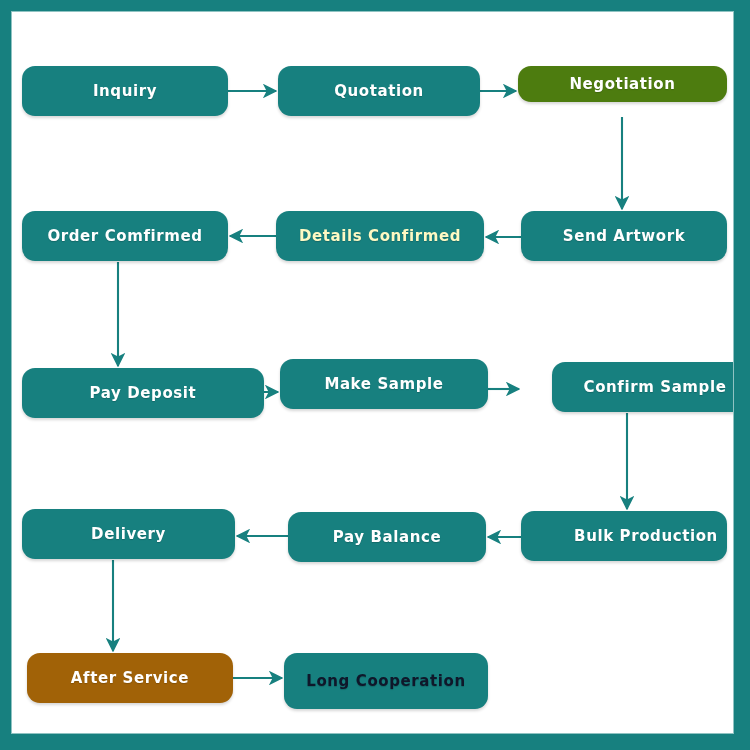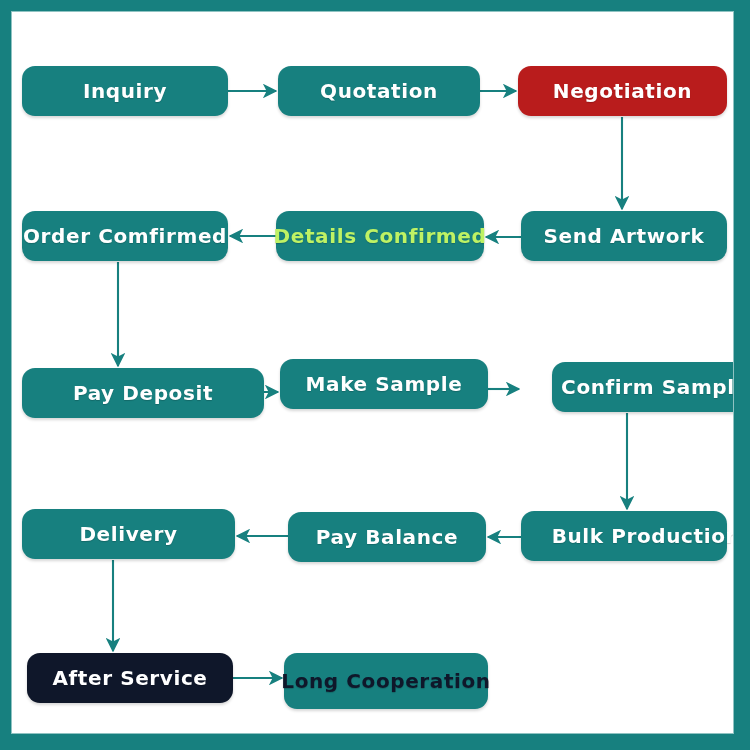--- a/index.html
+++ b/index.html
@@ -50,21 +50,21 @@
     position: absolute;
     box-sizing: border-box;
     background: #17807f;
     border-radius: 13px;
     color: #ffffff;
     display: flex;
     align-items: center;
     justify-content: center;
     text-align: center;
     font-weight: bold;
-    font-size: 20px;
+    font-size: 15px;
     letter-spacing: 0.6px;
     line-height: 1;
     text-shadow: 0 1px 1px rgba(0,0,0,0.18);
     box-shadow: 0 2px 3px rgba(0,0,0,0.16);
     -webkit-font-smoothing: antialiased;
   }
   .node-label {
     display: block;
     padding: 0 6px;
     white-space: nowrap;
@@ -108,27 +108,27 @@
         </g>
     </svg>
 
     <div id="node-layer">
         <div class="node" style="left: 22px; top: 66px; width: 206px; height: 50px; background: rgb(23, 128, 127); color: rgb(255, 255, 255);">
           <span class="node-label">Inquiry</span>
         </div>
         <div class="node" style="left: 278px; top: 66px; width: 202px; height: 50px; background: rgb(23, 128, 127); color: rgb(255, 255, 255);">
           <span class="node-label">Quotation</span>
         </div>
-        <div class="node" style="left: 518px; top: 66px; width: 209px; height: 50px; background: #b91c1c; color: rgb(255, 255, 255);">
+        <div class="node" style="left: 518px; top: 66px; width: 209px; height: 36px; background: #4d7c0f; color: rgb(255, 255, 255);">
           <span class="node-label">Negotiation</span>
         </div>
         <div class="node" style="left: 22px; top: 211px; width: 206px; height: 50px; background: rgb(23, 128, 127); color: rgb(255, 255, 255);">
           <span class="node-label">Order Comfirmed</span>
         </div>
-        <div class="node" style="left: 276px; top: 211px; width: 208px; height: 50px; background: rgb(23, 128, 127); color: #bef264;">
+        <div class="node" style="left: 276px; top: 211px; width: 208px; height: 50px; background: rgb(23, 128, 127); color: #fef9c3;">
           <span class="node-label">Details Confirmed</span>
         </div>
         <div class="node" style="left: 521px; top: 211px; width: 206px; height: 50px; background: rgb(23, 128, 127); color: rgb(255, 255, 255);">
           <span class="node-label">Send Artwork</span>
         </div>
         <div class="node" style="left: 22px; top: 368px; width: 242px; height: 50px; background: rgb(23, 128, 127); color: rgb(255, 255, 255); justify-content: center;">
           <span class="node-label">Pay Deposit</span>
         </div>
         <div class="node" style="left: 280px; top: 359px; width: 208px; height: 50px; background: rgb(23, 128, 127); color: rgb(255, 255, 255);">
           <span class="node-label">Make Sample</span>
@@ -138,21 +138,21 @@
         </div>
         <div class="node" style="left: 22px; top: 509px; width: 213px; height: 50px; background: rgb(23, 128, 127); color: rgb(255, 255, 255);">
           <span class="node-label">Delivery</span>
         </div>
         <div class="node" style="left: 288px; top: 512px; width: 198px; height: 50px; background: rgb(23, 128, 127); color: rgb(255, 255, 255);">
           <span class="node-label">Pay Balance</span>
         </div>
         <div class="node" style="left: 521px; top: 511px; width: 206px; height: 50px; background: rgb(23, 128, 127); color: rgb(255, 255, 255); padding-left: 44px;">
           <span class="node-label">Bulk Production</span>
         </div>
-        <div class="node" style="left: 27px; top: 653px; width: 206px; height: 50px; background: #0f172a; color: rgb(255, 255, 255);">
+        <div class="node" style="left: 27px; top: 653px; width: 206px; height: 50px; background: #a16207; color: rgb(255, 255, 255);">
           <span class="node-label">After Service</span>
         </div>
         <div class="node" style="left: 284px; top: 653px; width: 204px; height: 56px; background: rgb(23, 128, 127); color: #0f172a;">
           <span class="node-label">Long Cooperation</span>
         </div>
       </div>
 
   </div>
 
   <div id="frame"></div>

